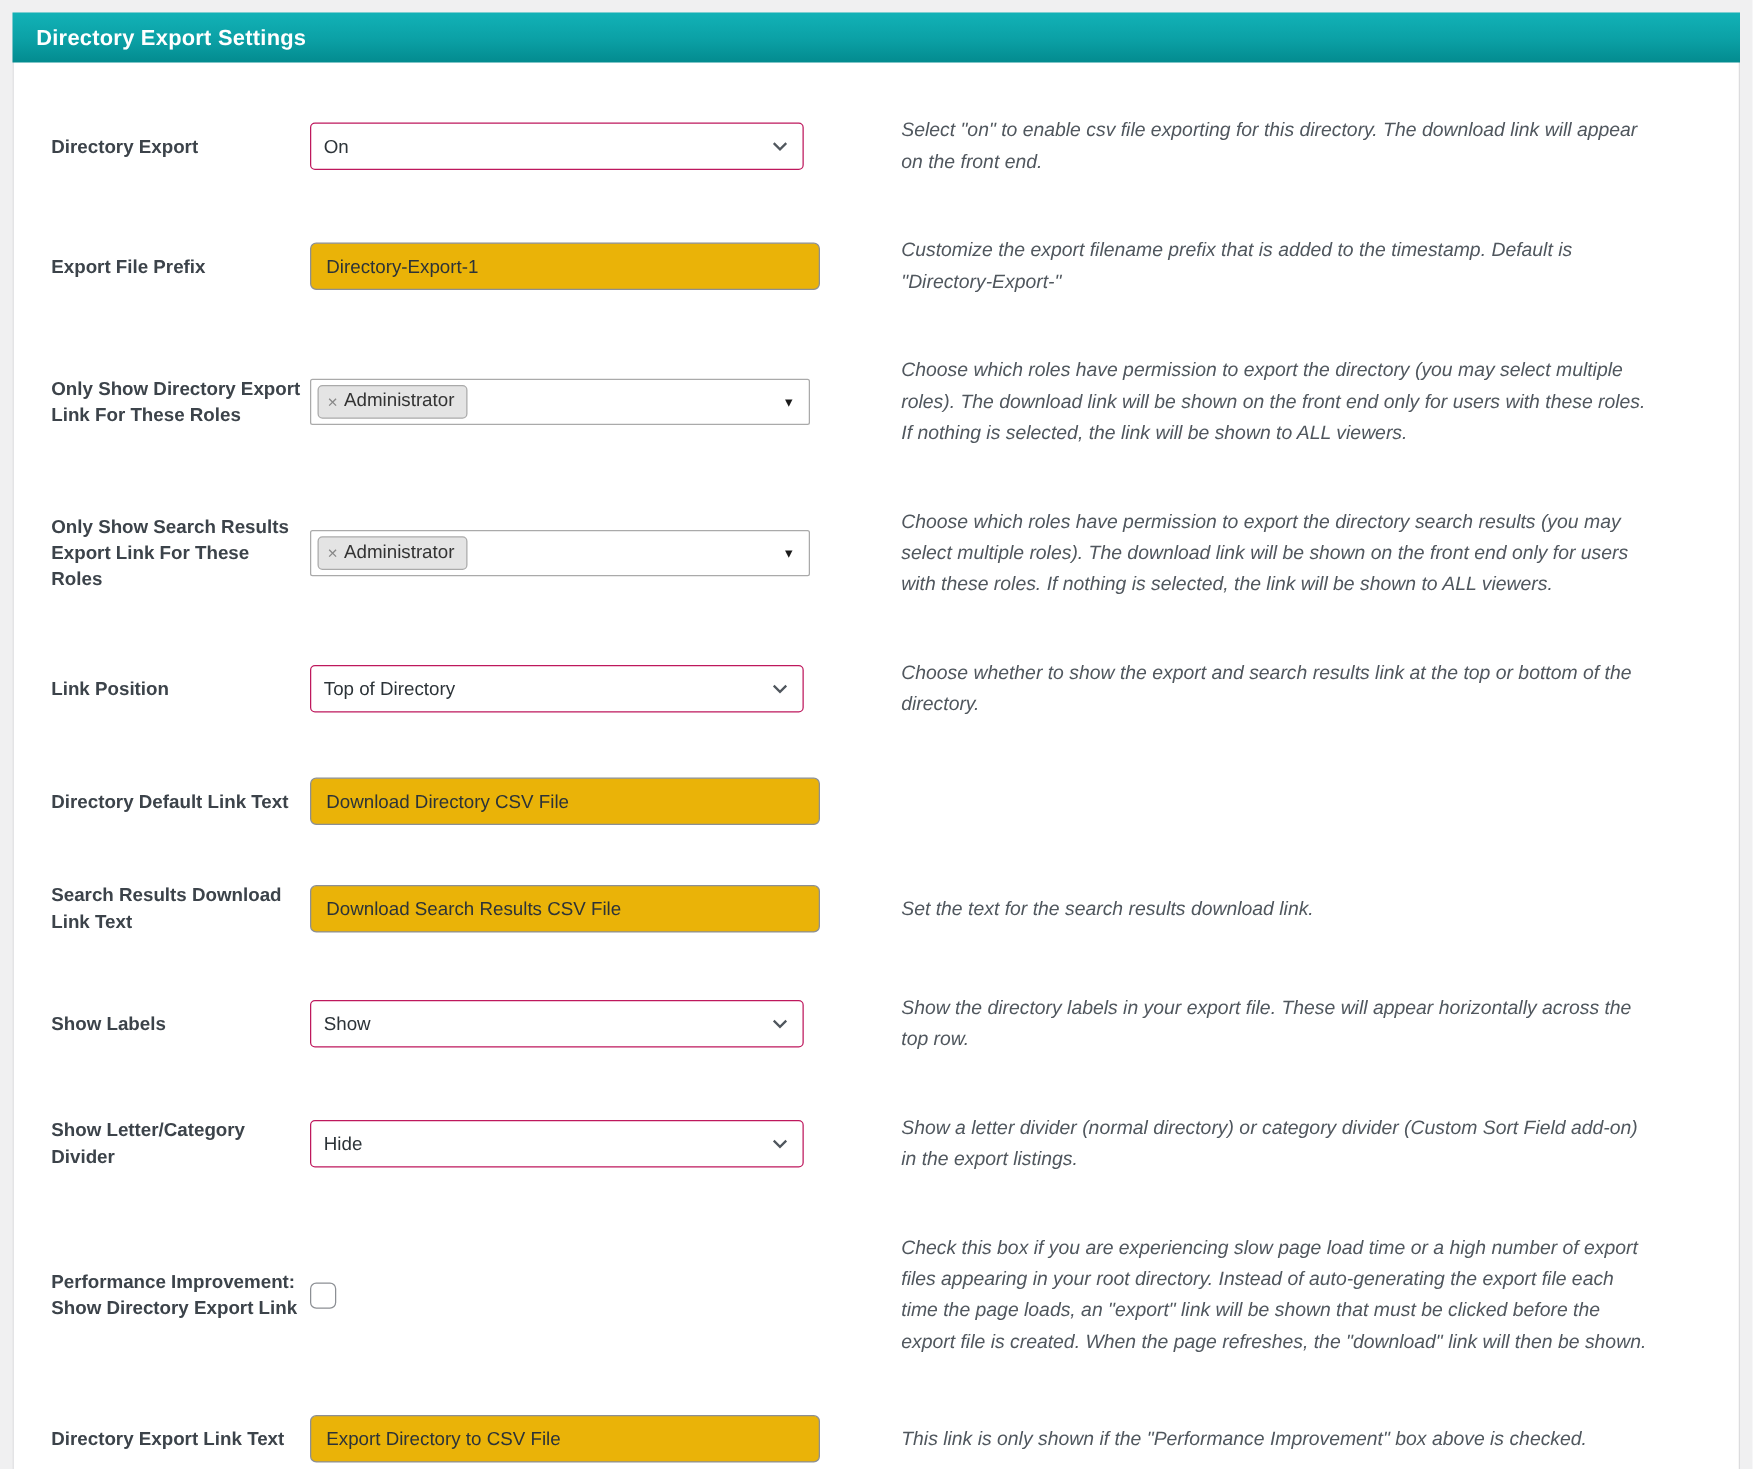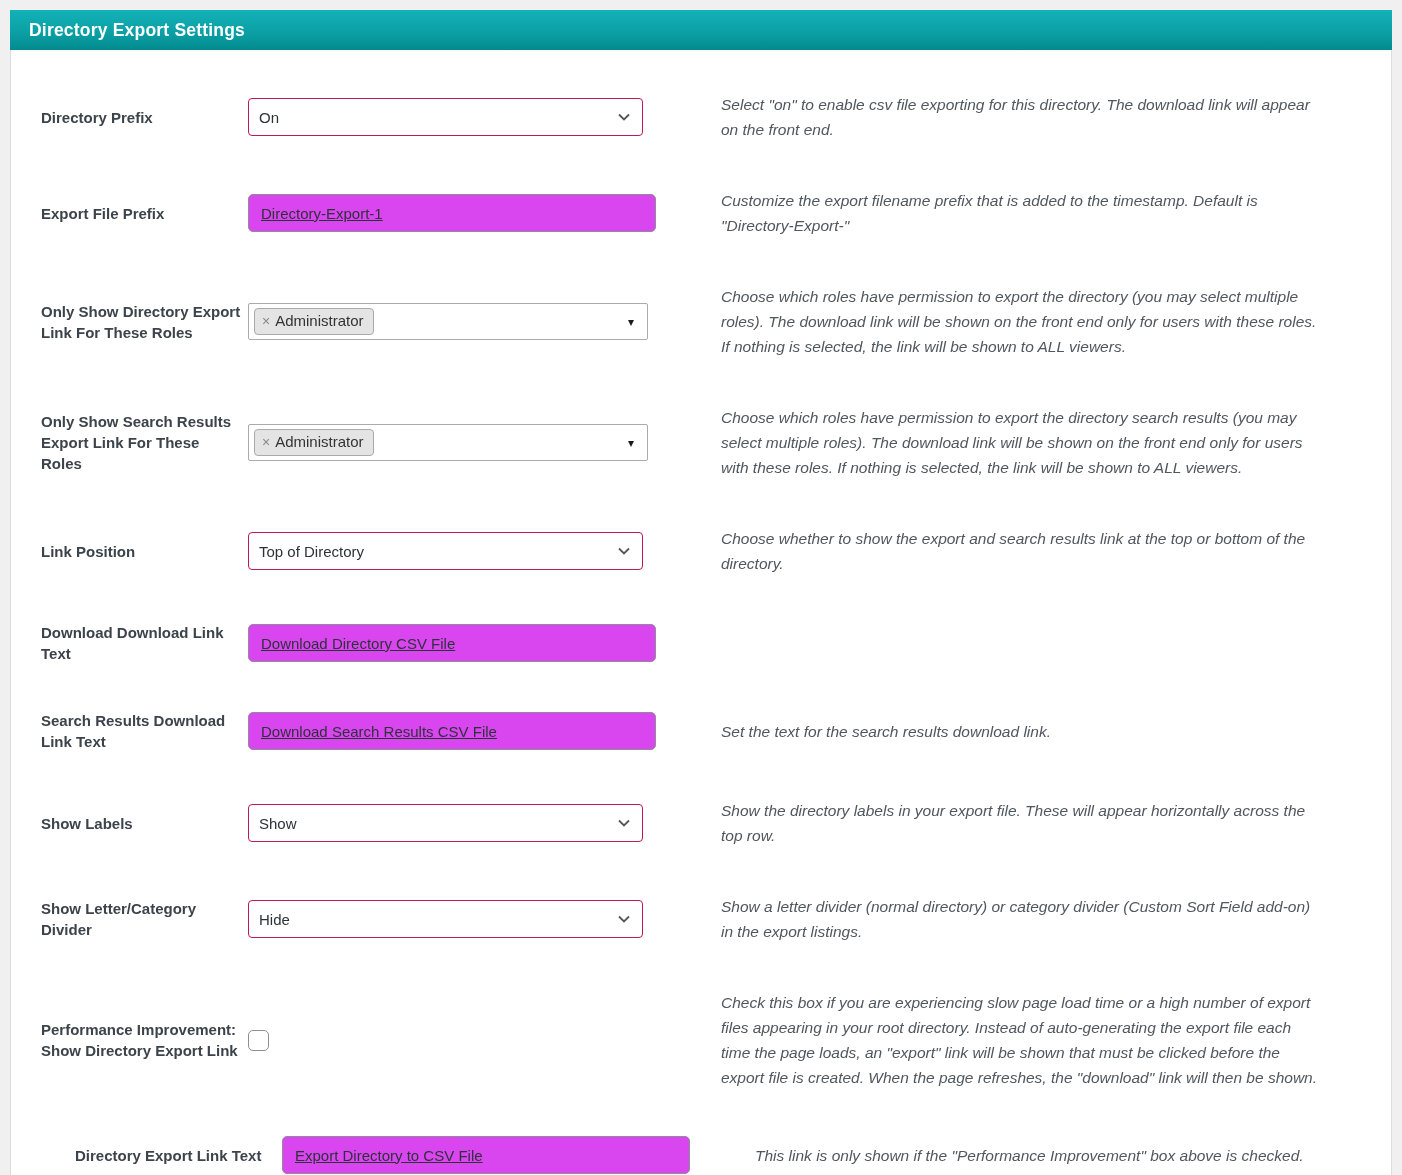--- a/index.html
+++ b/index.html
@@ -31,21 +31,21 @@
     letter-spacing: 0.2px;
   }
   .card-body { padding: 42px 0 40px 0; }
 
   .form-row {
     display: flex;
     align-items: center;
     padding-left: 30px;
     margin-bottom: 46px;
   }
-  .form-row:last-child { margin-bottom: 0; justify-content: center; }
+  .form-row:last-child { margin-bottom: 0; }
 
   .col-label {
     width: 200px;
     margin-right: 7px;
     flex-shrink: 0;
     font-size: 15px;
     font-weight: bold;
     color: #3c434a;
     line-height: 21px;
   }
@@ -88,22 +88,21 @@
   
   input.wp-input {
     width: 408px;
     height: 38px;
     border: 1px solid #8c8f94;
     border-radius: 5px;
     font-size: 15px;
     color: #2c3338;
     padding: 16px 12px;
     font-family: inherit;
-    background: #d946ef;
-    text-decoration: underline;
+    background: #eab308;
   }
 
   
   .multiselect {
     position: relative;
     width: 400px;
     height: 37px;
     border: 1px solid #aaa;
     border-radius: 2px;
     background: #fff;
@@ -159,21 +158,21 @@
 <div class="page">
   <div class="card">
 
     <div class="card-header">
       <span class="card-title">Directory Export Settings</span>
     </div>
 
     <div class="card-body">
 
       <div class="form-row">
-        <div class="col-label">Directory Prefix</div>
+        <div class="col-label">Directory Export</div>
         <div class="col-control">
           <div class="select-wrap">
             <select class="wp-select">
               <option>On</option>
             </select>
             <svg class="chevron" width="16" height="16" viewBox="0 0 16 16">
                 <polyline points="3,5.5 8,10.5 13,5.5" fill="none" stroke="#50575e" stroke-width="1.8"></polyline>
               </svg>
           </div>
         </div>
@@ -225,21 +224,21 @@
             </select>
             <svg class="chevron" width="16" height="16" viewBox="0 0 16 16">
                 <polyline points="3,5.5 8,10.5 13,5.5" fill="none" stroke="#50575e" stroke-width="1.8"></polyline>
               </svg>
           </div>
         </div>
         <div class="col-desc">Choose whether to show the export and search results link at the top or bottom of the directory.</div>
       </div>
 
       <div class="form-row">
-        <div class="col-label">Download Download Link Text</div>
+        <div class="col-label">Directory Default Link Text</div>
         <div class="col-control">
           <input type="text" class="wp-input" value="Download Directory CSV File" style="">
         </div>
       </div>
 
       <div class="form-row">
         <div class="col-label">Search Results Download Link Text</div>
         <div class="col-control">
           <input type="text" class="wp-input" value="Download Search Results CSV File" style="">
         </div>

